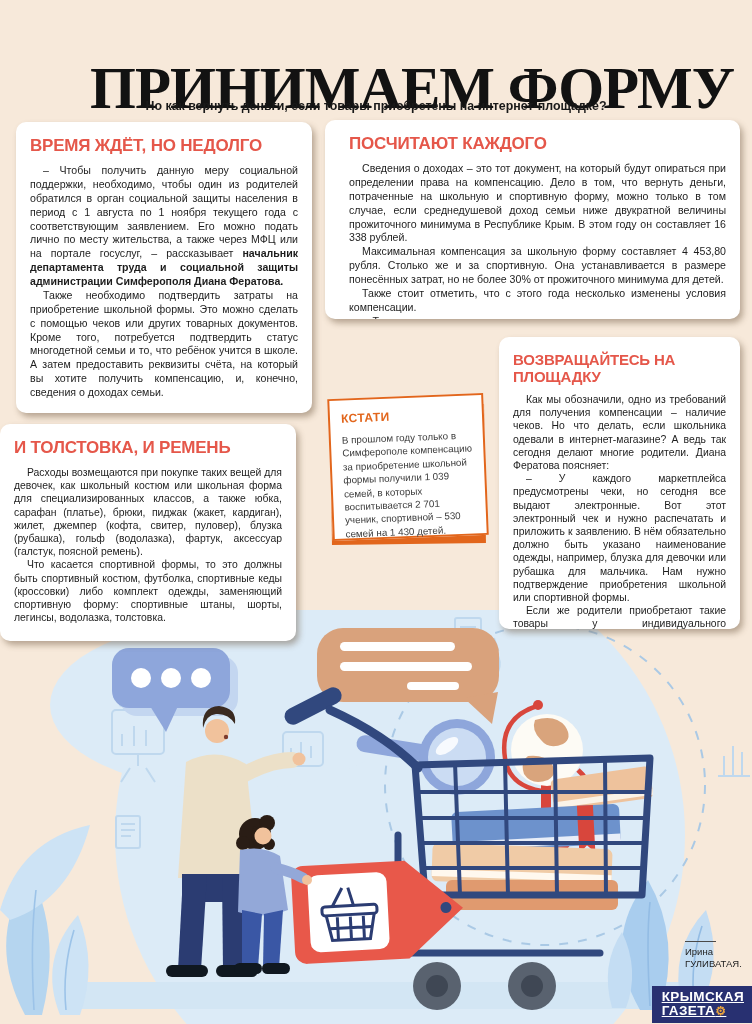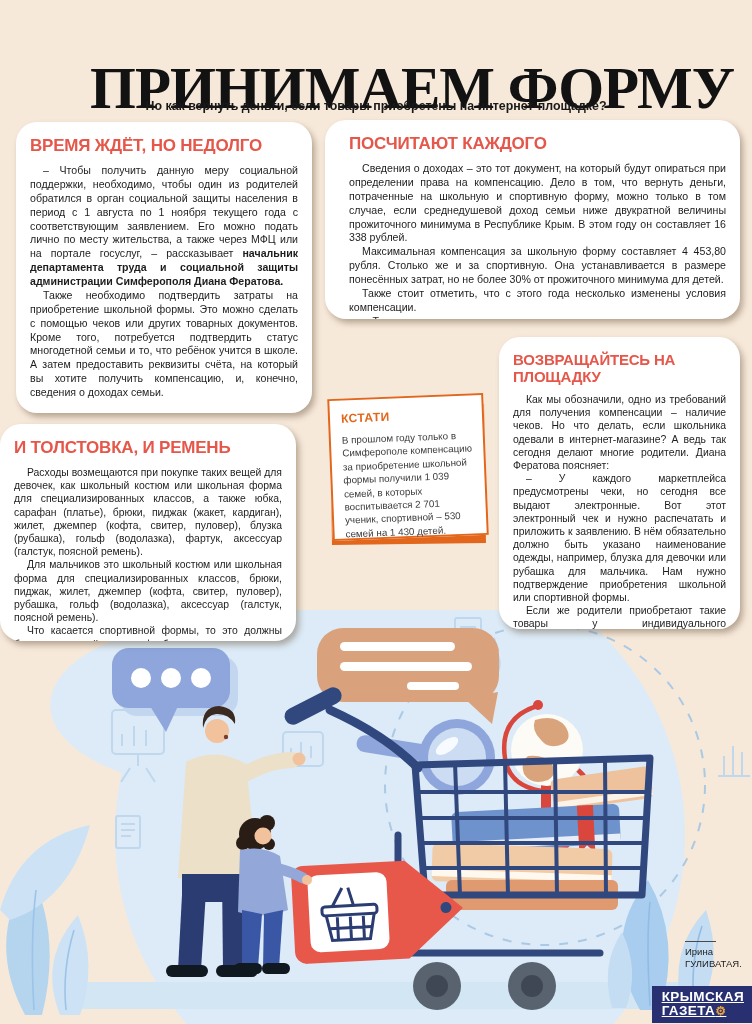--- a/index.html
+++ b/index.html
@@ -5,21 +5,21 @@
   html,body{margin:0;padding:0;background:#6b6b6b;}
   .page{position:relative;width:752px;height:1024px;background:#f7e9da;overflow:hidden;
         font-family:"Liberation Sans",sans-serif;margin:0 auto;}
   
   .title{position:absolute;left:0;top:14px;width:752px;text-align:center;
          font-family:"Liberation Serif",serif;font-weight:bold;font-size:59px;
          color:#121212;letter-spacing:-1px;white-space:nowrap;padding-left:36px;}
   .subtitle{position:absolute;left:0;top:99px;width:752px;text-align:center;
             font-size:12.4px;font-weight:bold;color:#191919;line-height:1.22;}
   
-  .card{position:absolute;background:#fff;border-radius:21px;box-sizing:border-box;
+  .card{position:absolute;background:#fff;border-radius:10px;box-sizing:border-box;
         padding:12px 14px 10px;overflow:hidden;
         box-shadow:3px 4px 6px rgba(105,82,58,.45);}
   .card h2{margin:2px 0 8px;color:#e5574a;font-size:17px;letter-spacing:-.2px;font-weight:bold;}
   .card .body p{margin:0;text-indent:13px;text-align:justify;
                 font-size:10.6px;line-height:1.31;color:#1d1d1d;}
   .card .body .bold{font-weight:bold;}
   #card-vremya{left:16px;top:122px;width:296px;height:291px;}
   #card-tolstovka{left:0;top:424px;width:296px;height:217px;}
   #card-tolstovka .body p{font-size:10.4px;line-height:1.27;}
   #card-poschitayut{left:325px;top:120px;width:415px;height:199px;padding-left:24px;}
@@ -219,21 +219,20 @@
     <div class="body">
         <p><span>– Чтобы получить данную меру социальной поддержки, необходимо, чтобы один из родителей обратился в орган социальной защиты населения в период с 1 августа по 1 ноября текущего года с соответствующим заявлением. Его можно подать лично по месту жительства, а также через МФЦ или на портале госуслуг, – рассказывает </span><span class="bold">начальник департамента труда и социальной защиты администрации Симферополя Диана Фератова.</span></p>
         <p><span>Также необходимо подтвердить затраты на приобретение школьной формы. Это можно сделать с помощью чеков или других товарных документов. Кроме того, потребуется подтвердить статус многодетной семьи и то, что ребёнок учится в школе. А затем предоставить реквизиты счёта, на который вы хотите получить компенсацию, и, конечно, сведения о доходах семьи.</span></p>
       </div>
   </section>
 
   <section class="card" id="card-tolstovka">
     <h2>И ТОЛСТОВКА, И РЕМЕНЬ</h2>
     <div class="body">
         <p><span>Расходы возмещаются при покупке таких вещей для девочек, как школьный костюм или школьная форма для специализированных классов, а также юбка, сарафан (платье), брюки, пиджак (жакет, кардиган), жилет, джемпер (кофта, свитер, пуловер), блузка (рубашка), гольф (водолазка), фартук, аксессуар (галстук, поясной ремень).</span></p>
-        <p><span>Для мальчиков это школьный костюм или школьная форма для специализированных классов, брюки, пиджак, жилет, джемпер (кофта, свитер, пуловер), рубашка, гольф (водолазка), аксессуар (галстук, поясной ремень).</span></p>
         <p><span>Что касается спортивной формы, то это должны быть спортивный костюм, футболка, спортивные кеды (кроссовки) либо комплект одежды, заменяющий спортивную форму: спортивные штаны, шорты, легинсы, водолазка, толстовка.</span></p>
       </div>
   </section>
 
   <section class="card" id="card-poschitayut">
     <h2>ПОСЧИТАЮТ КАЖДОГО</h2>
     <div class="body">
         <p><span>Сведения о доходах – это тот документ, на который будут опираться при определении права на компенсацию. Дело в том, что вернуть деньги, потраченные на школьную и спортивную форму, можно только в том случае, если среднедушевой доход семьи ниже двукратной величины прожиточного минимума в Республике Крым. В этом году он составляет 16 338 рублей.</span></p>
         <p><span>Максимальная компенсация за школьную форму составляет 4 453,80 рубля. Столько же и за спортивную. Она устанавливается в размере понесённых затрат, но не более 30% от прожиточного минимума для детей.</span></p>
         <p><span>Также стоит отметить, что с этого года несколько изменены условия компенсации.</span></p>

